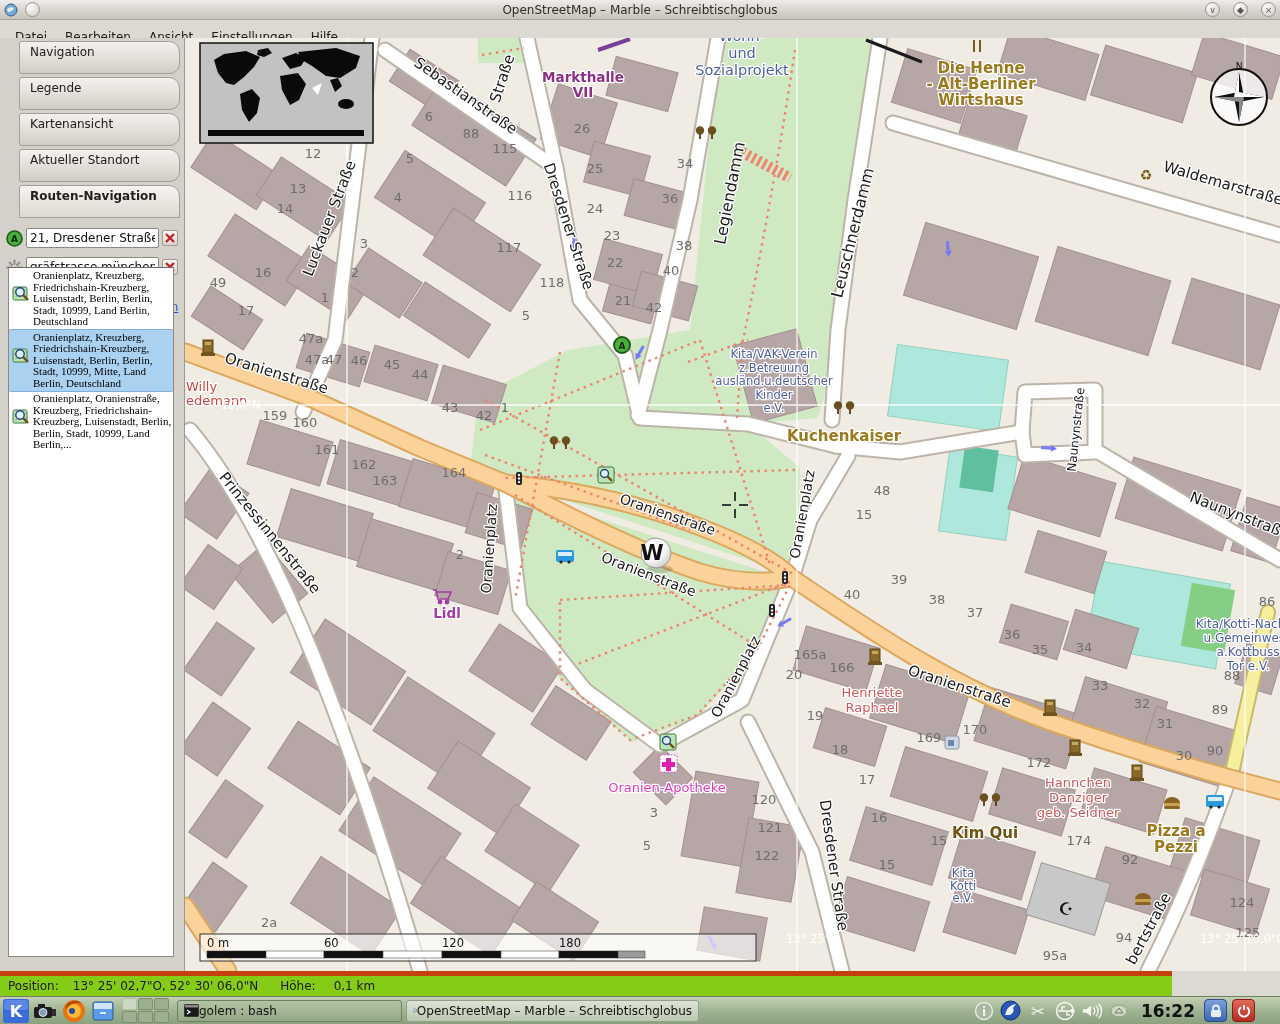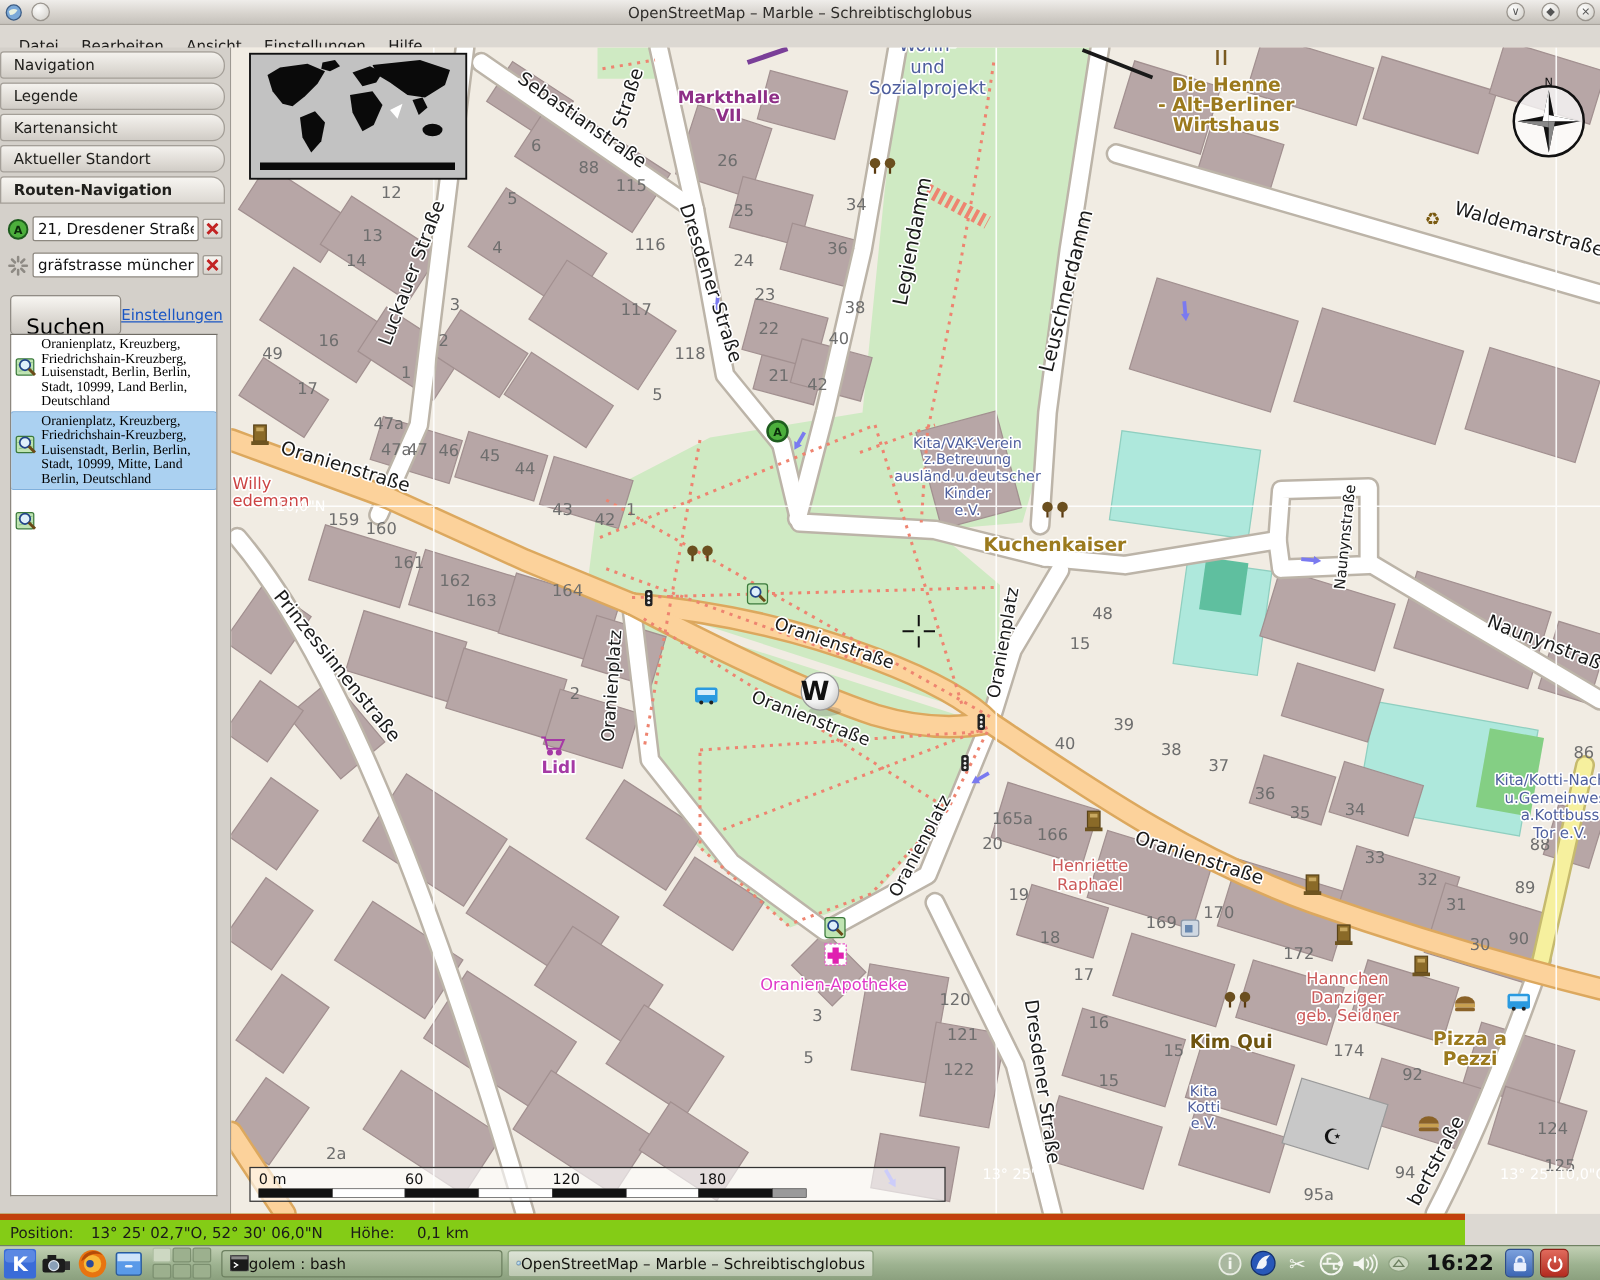--- a/index.html
+++ b/index.html
@@ -19,21 +19,21 @@
 
   
   #menubar { position:absolute; left:0; top:20px; width:1280px; height:34px; background:#dcd8d2;
     display:flex; align-items:center; padding-left:6px; gap:0; }
   .menu-item { padding:1px 9px; font-size:12px; color:#1c1b19; cursor:default; }
   .menu-item u { text-decoration:underline; }
 
   
   #sidebar { position:absolute; left:0; top:38px; width:185px; height:933px; background:#d4d0ca;
     border-right:1px solid #9d9992; }
-  .side-tab { height:22px; margin:3px 4px 2px 0; padding:3px 0 4px 10px; font-size:12px; color:#21201d;
+  .side-tab { height:33px; margin:3px 4px 2px 19px; padding:3px 0 4px 10px; font-size:12px; color:#21201d;
     background:linear-gradient(#f4f2ee,#dcd8d2 70%,#d0ccc6);
     border:1px solid #a49f98; border-radius:3px 11px 10px 3px; cursor:pointer; }
   .side-tab.active { font-weight:bold; border-radius:3px 11px 0 0; background:linear-gradient(#f7f5f1,#dcd8d2); }
   #routing-panel { padding:8px 6px 0 6px; }
   .route-row { display:flex; align-items:center; margin-bottom:9px; }
   .route-row .led { width:17px; height:17px; flex:0 0 17px; margin-right:3px; }
   .route-input { flex:1; height:20px; border:1px solid #8d8880; border-radius:2px; background:#fff;
     font-family:inherit; font-size:12px; padding:0 3px; color:#111; min-width:0; }
   .del-btn { width:16px; height:16px; margin-left:3px; background:linear-gradient(#f7f5f1,#d8d4ce);
     border:1px solid #a09b94; border-radius:2px; display:flex; align-items:center; justify-content:center; cursor:pointer; }
@@ -169,20 +169,21 @@
         </svg>
         <span class="rtext">Oranienplatz, Kreuzberg, Friedrichshain-Kreuzberg, Luisenstadt, Berlin, Berlin, Stadt, 10999, Mitte, Land Berlin, Deutschland</span>
       </div>
       <div class="result-item">
         <svg class="ric" width="18" height="18" viewBox="0 0 18 18">
           <rect x="1" y="3" width="14" height="13" rx="1.5" fill="#bfe4b2" stroke="#3c7a3c"></rect>
           <path d="M2,8 L14,6 M3,13 L14,11" stroke="#8fc48a" stroke-width="1"></path>
           <circle cx="8" cy="8" r="4.2" fill="#dff0fa" stroke="#224488" stroke-width="1.4"></circle>
           <line x1="11" y1="11" x2="16" y2="16" stroke="#6b4a18" stroke-width="2.4"></line>
         </svg>
+        <span class="rtext">Oranienplatz, Oranienstraße, Kreuzberg, Friedrichshain-Kreuzberg, Luisenstadt, Berlin, Berlin, Stadt, 10999, Land Berlin,...</span>
       </div>
     </div>
 </div>
 
 <div id="map-area">
 <svg id="mapsvg" width="1095" height="933" viewBox="185 38 1095 933">
   <defs>
     <radialGradient id="wball" cx="0.35" cy="0.3" r="0.9">
       <stop offset="0" stop-color="#ffffff"></stop>
           <stop offset="0.55" stop-color="#f2f2f2"></stop>

